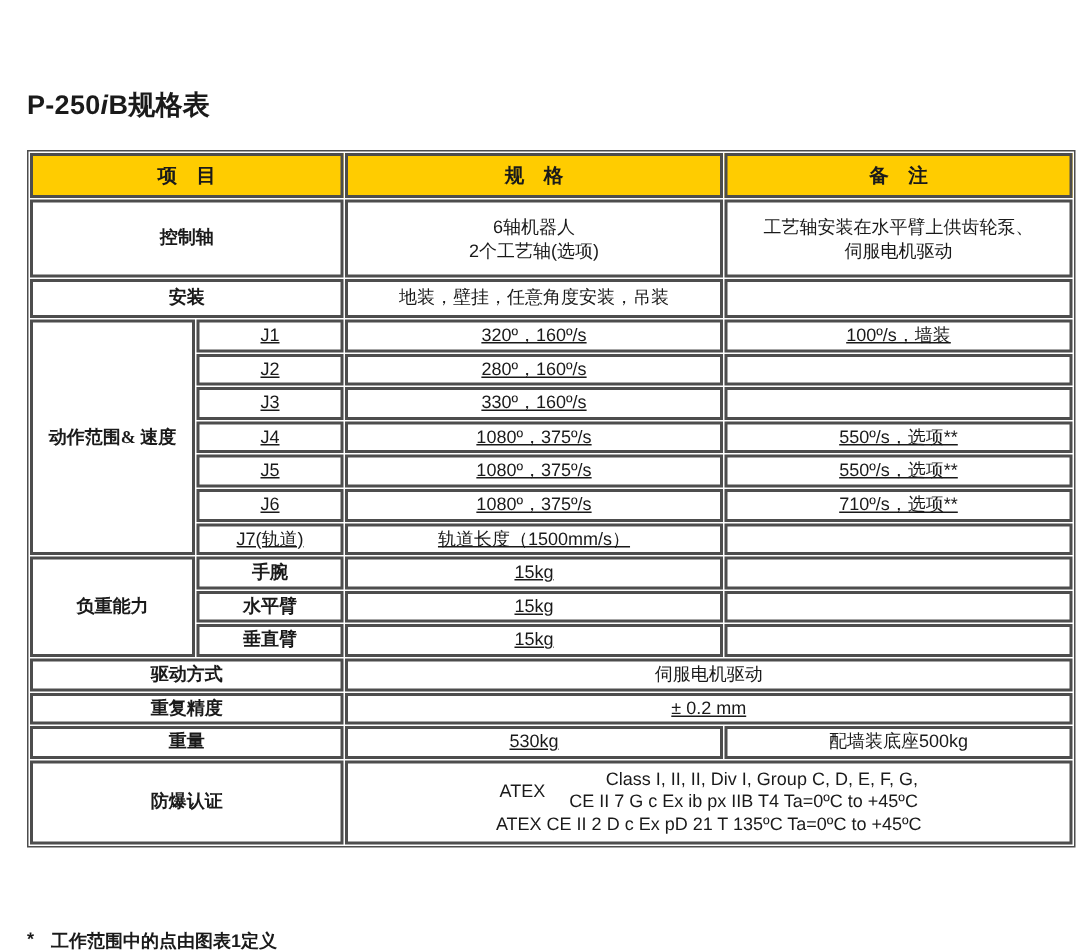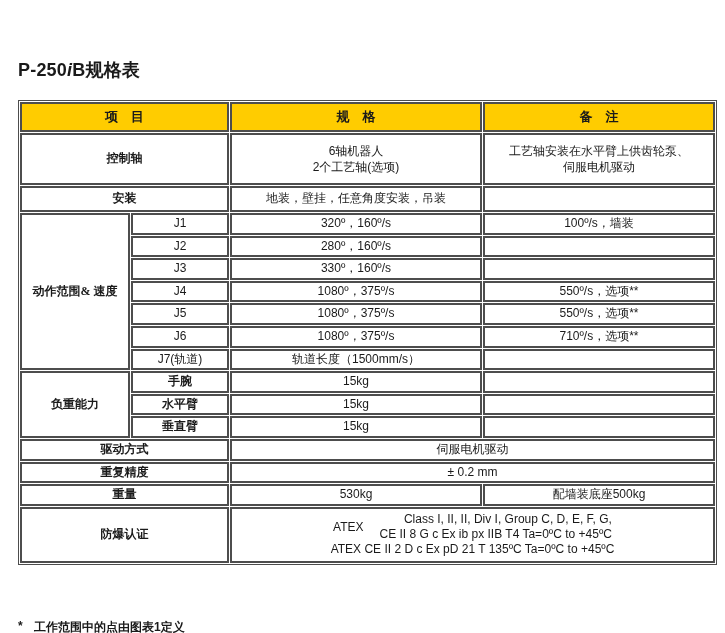--- a/index.html
+++ b/index.html
@@ -57,21 +57,21 @@
     font-weight: bold;
     font-size: 13px;
     height: 30px;
   }
   .h-control  td { height: 52px; }
   .h-mount    td { height: 26px; }
   .h-std      td { height: 20px; }
   .h-atex     td { height: 56px; }
   td.lbl { font-weight: bold; font-family: Liberation Serif, serif; }
   td.boldtxt, .boldtxt { font-weight: normal; }
-  td.regular { font-weight: normal; }
+  td.regular { font-weight: normal; text-decoration: underline; }
   .two-line div { line-height: 16px; white-space: nowrap; }
 
   .atex-wrap { font-size: 12px; line-height: 15px; font-weight: normal; }
   .atex-top {
     display: flex;
     align-items: center;
     justify-content: center;
     gap: 16px;
   }
   .atex-lines { text-align: right; }
@@ -214,21 +214,21 @@
       </tr>
 
       <tr class="h-atex">
         <td colspan="2" class="lbl">防爆认证</td>
         <td colspan="2">
           <div class="atex-wrap">
             <div class="atex-top">
               <span>ATEX</span>
               <div class="atex-lines">
                 <div>Class I, II, II, Div I, Group C, D, E, F, G,</div>
-                <div>CE II 8 G c Ex ib px IIB T4 Ta=0ºC to +45ºC</div>
+                <div>CE II 7 G c Ex ib px IIB T4 Ta=0ºC to +45ºC</div>
               </div>
             </div>
             <div class="atex-line3">ATEX CE II 2 D c Ex pD 21 T 135ºC Ta=0ºC to +45ºC</div>
           </div>
         </td>
       </tr>
     </tbody>
   </table>
 
   <div class="footnote fn1">

